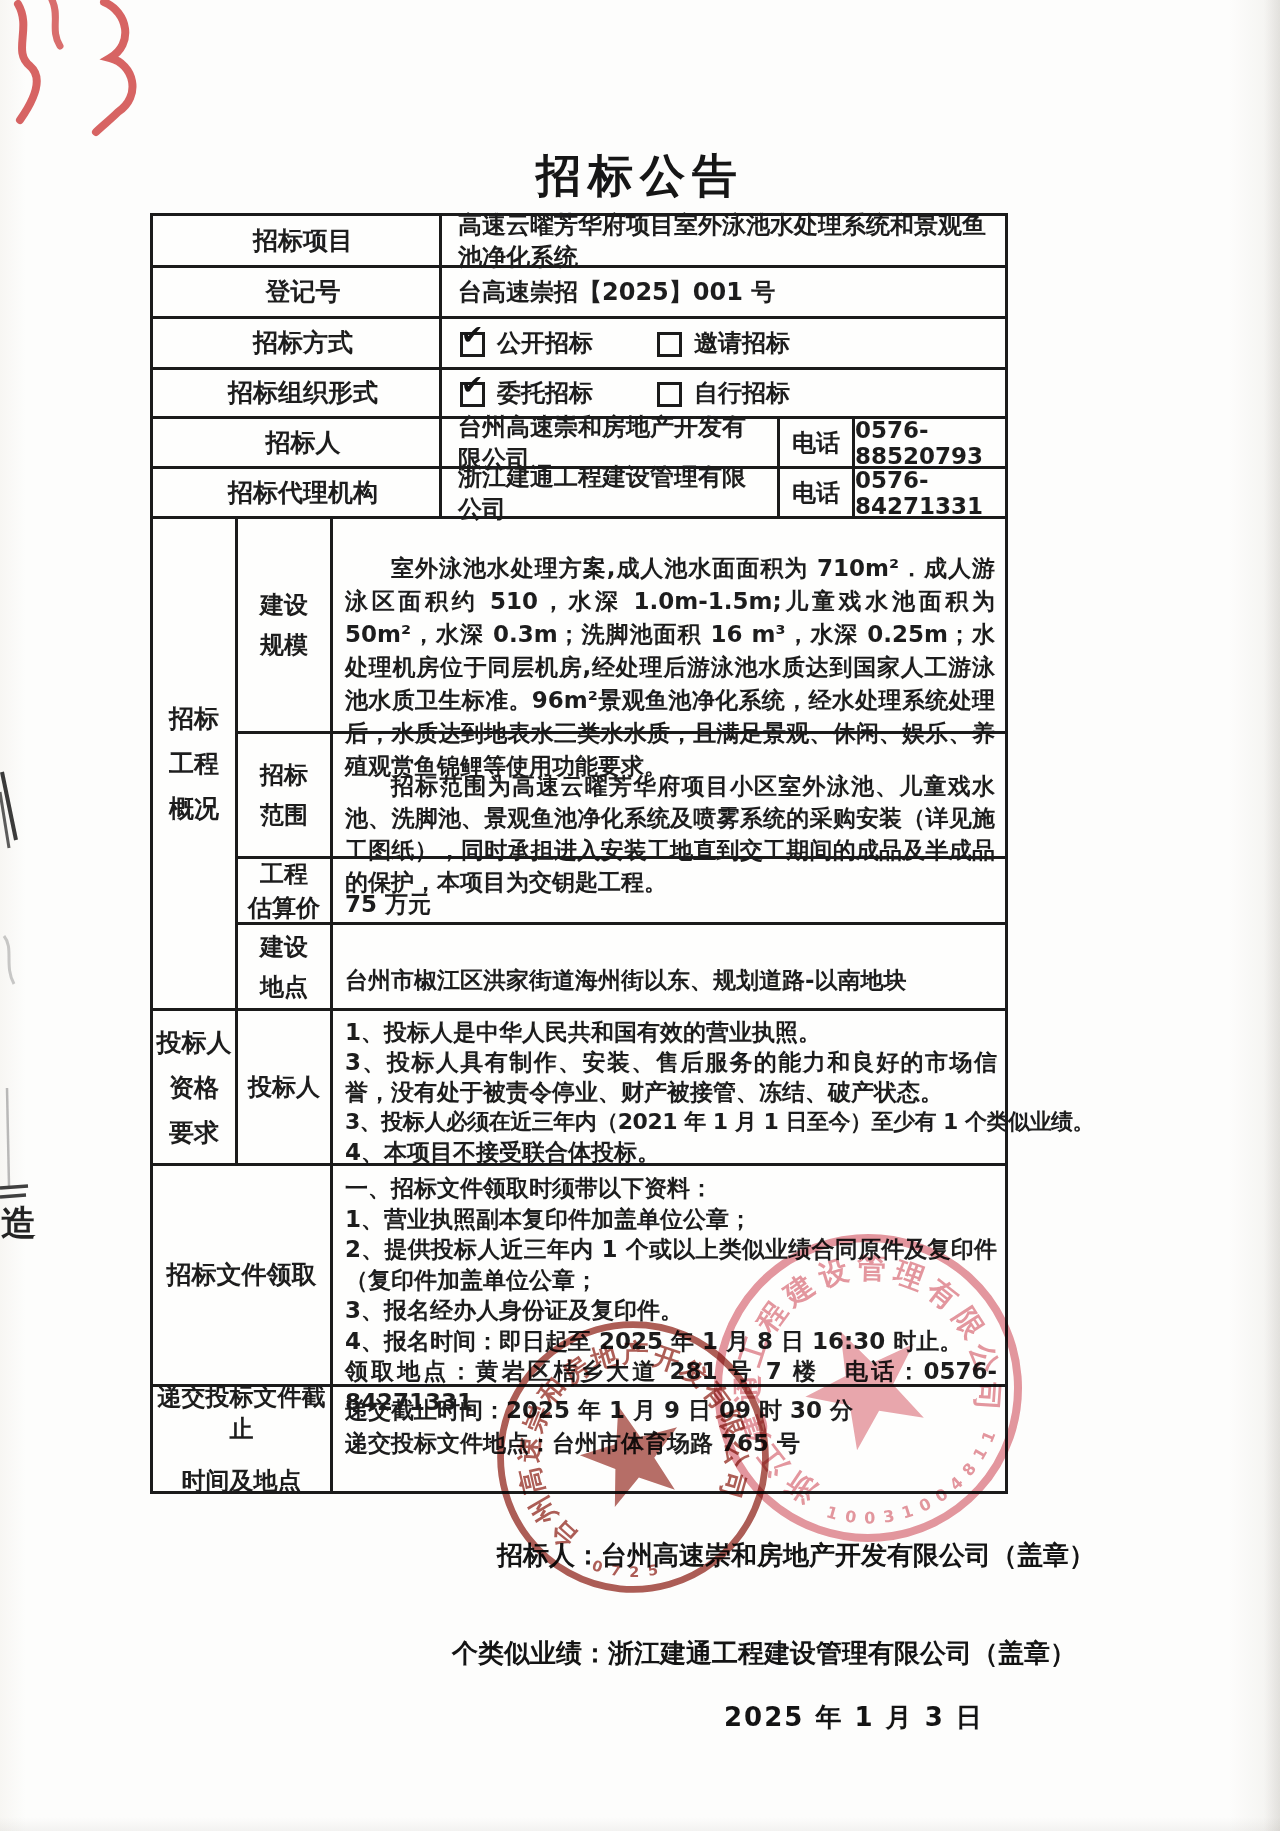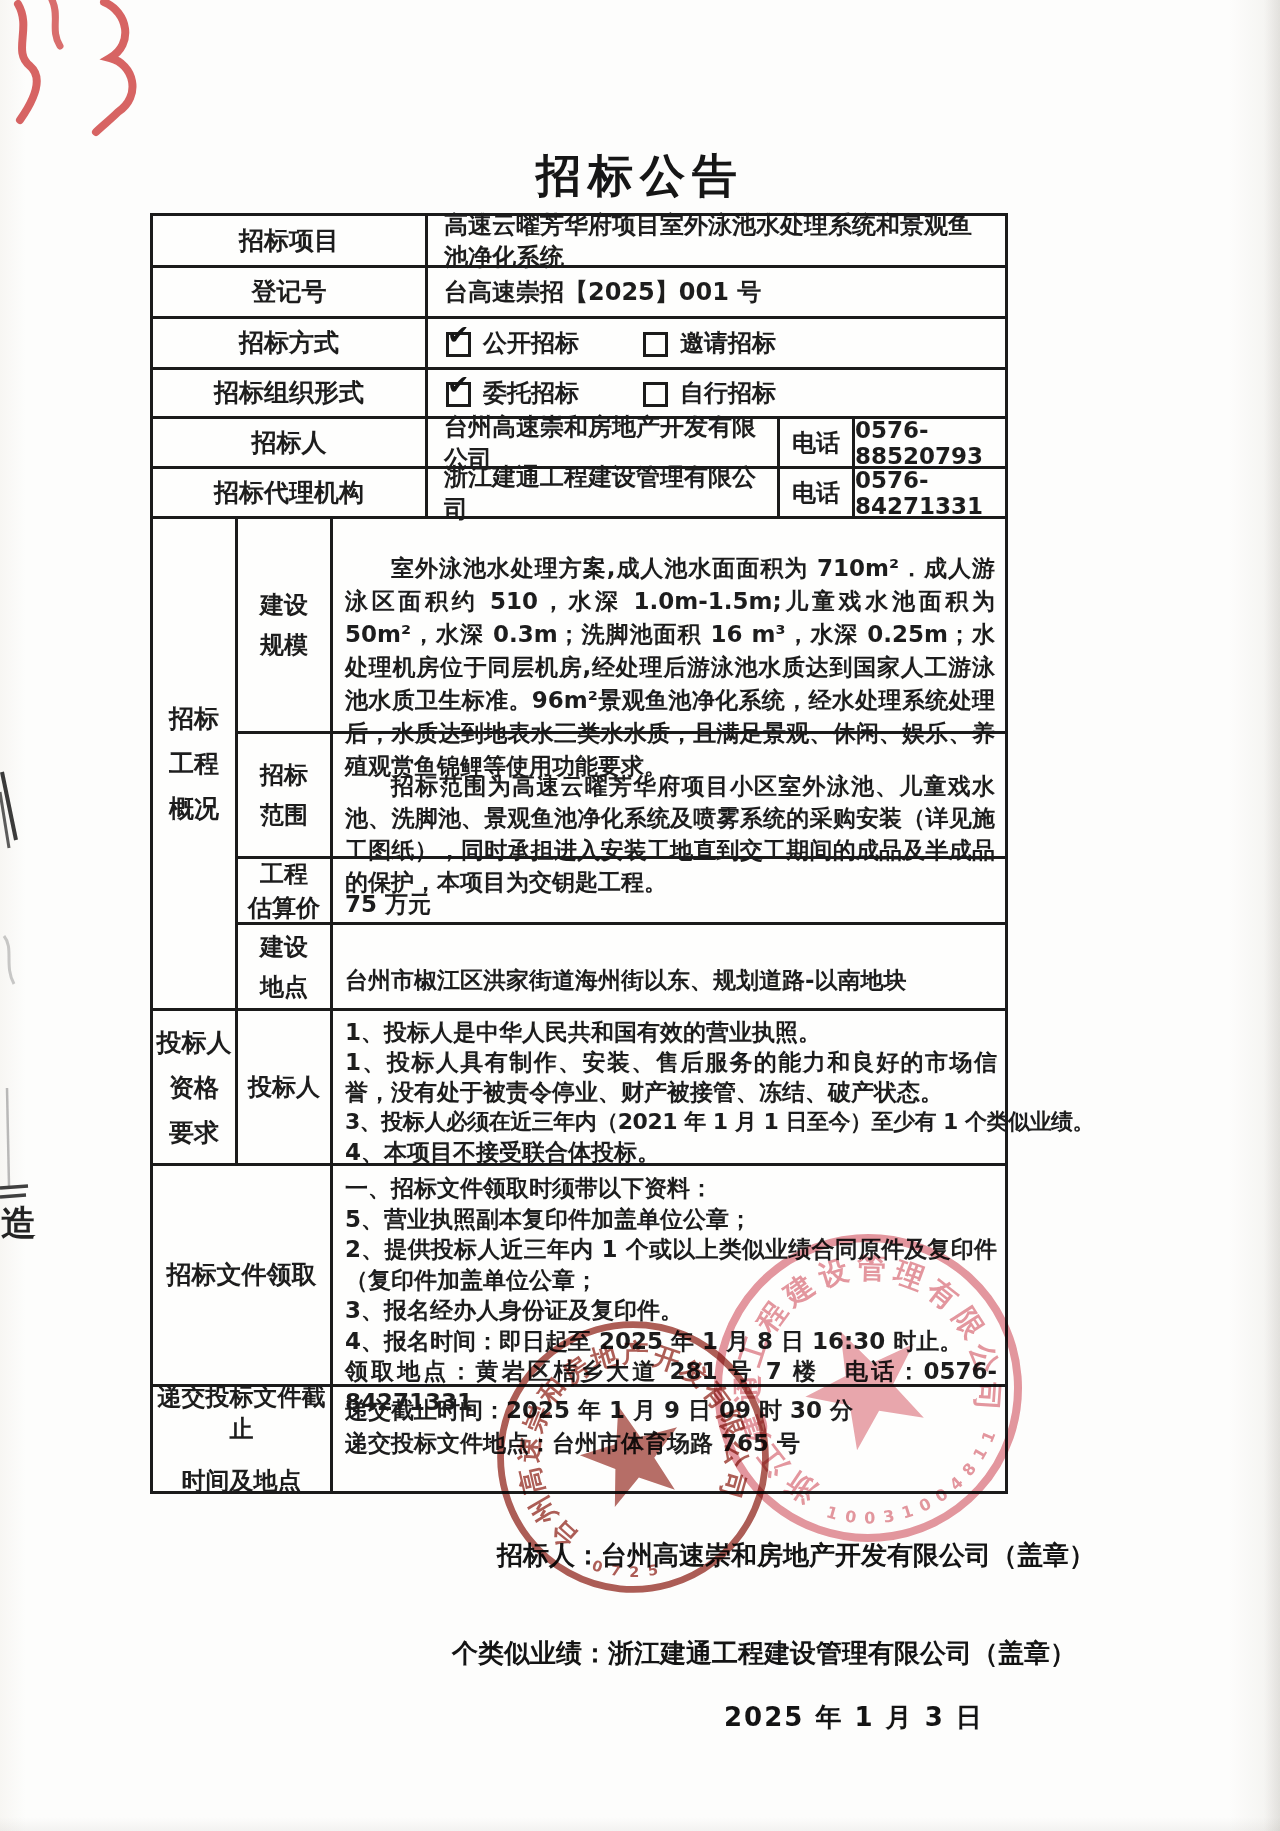--- a/index.html
+++ b/index.html
@@ -30,21 +30,21 @@
     position:absolute;left:150px;top:213px;width:858px;
     border:3px solid #1b1b1b;box-sizing:border-box;
     background:rgba(255,255,255,.35);
   }
   .trow{display:flex;border-top:3px solid #1b1b1b;align-items:stretch;}
   .trow.first{border-top:none;}
   .lbl{
     flex:none;display:flex;align-items:center;justify-content:center;
     font-size:25px;font-weight:700;text-align:center;line-height:34px;
   }
-  .w1{width:272px;border-right:3px solid #1b1b1b;}
+  .w1{width:272px;border-right:3px solid #1b1b1b;padding-left:14px;}
   .w2{width:177px;border-right:3px solid #1b1b1b;}
   .val{
     flex:1;display:flex;align-items:center;
     padding:0 10px 0 16px;font-size:24px;font-weight:700;
   }
   .pl{flex:none;width:72px;border-left:3px solid #1b1b1b;display:flex;align-items:center;justify-content:center;font-size:24px;font-weight:700;}
   .pv{flex:none;width:150px;border-left:3px solid #1b1b1b;display:flex;align-items:center;justify-content:center;font-size:23px;font-weight:700;}
 
   
   .checks{gap:0;}
@@ -228,33 +228,33 @@
       <div class="glabel">
         <span>投标人</span>
         <span>资格</span>
         <span>要求</span>
       </div>
       <div class="gbody">
         <div class="gsub first" style="height:152px">
           <div class="slabel" style="gap:0">投标人</div>
           <div class="itemlist">
             <div class="it">1、投标人是中华人民共和国有效的营业执照。</div>
-            <div class="it">1、投标人具有制作、安装、售后服务的能力和良好的市场信誉，没有处于被责令停业、财产被接管、冻结、破产状态。</div>
+            <div class="it">3、投标人具有制作、安装、售后服务的能力和良好的市场信誉，没有处于被责令停业、财产被接管、冻结、破产状态。</div>
             <div class="it tight">3、投标人必须在近三年内（2021 年 1 月 1 日至今）至少有 1 个类似业绩。</div>
             <div class="it">4、本项目不接受联合体投标。</div>
           </div>
         </div>
       </div>
     </div>
 
     <div class="trow" style="height:218px">
       <div class="lbl w2">招标文件领取</div>
       <div class="linelist">
         <div class="ln">一、招标文件领取时须带以下资料：</div>
-        <div class="ln">5、营业执照副本复印件加盖单位公章；</div>
+        <div class="ln">1、营业执照副本复印件加盖单位公章；</div>
         <div class="ln">2、提供投标人近三年内 1 个或以上类似业绩合同原件及复印件（复印件加盖单位公章；</div>
         <div class="ln">3、报名经办人身份证及复印件。</div>
         <div class="ln">4、报名时间：即日起至 2025 年 1 月 8 日 16:30 时止。</div>
         <div class="ln">领取地点：黄岩区桔乡大道 281 号 7 楼　电话：0576-84271331</div>
       </div>
     </div>
 
     <div class="trow" style="height:104px">
       <div class="lbl w2 two-line-lbl">
         <span>递交投标文件截止</span>

